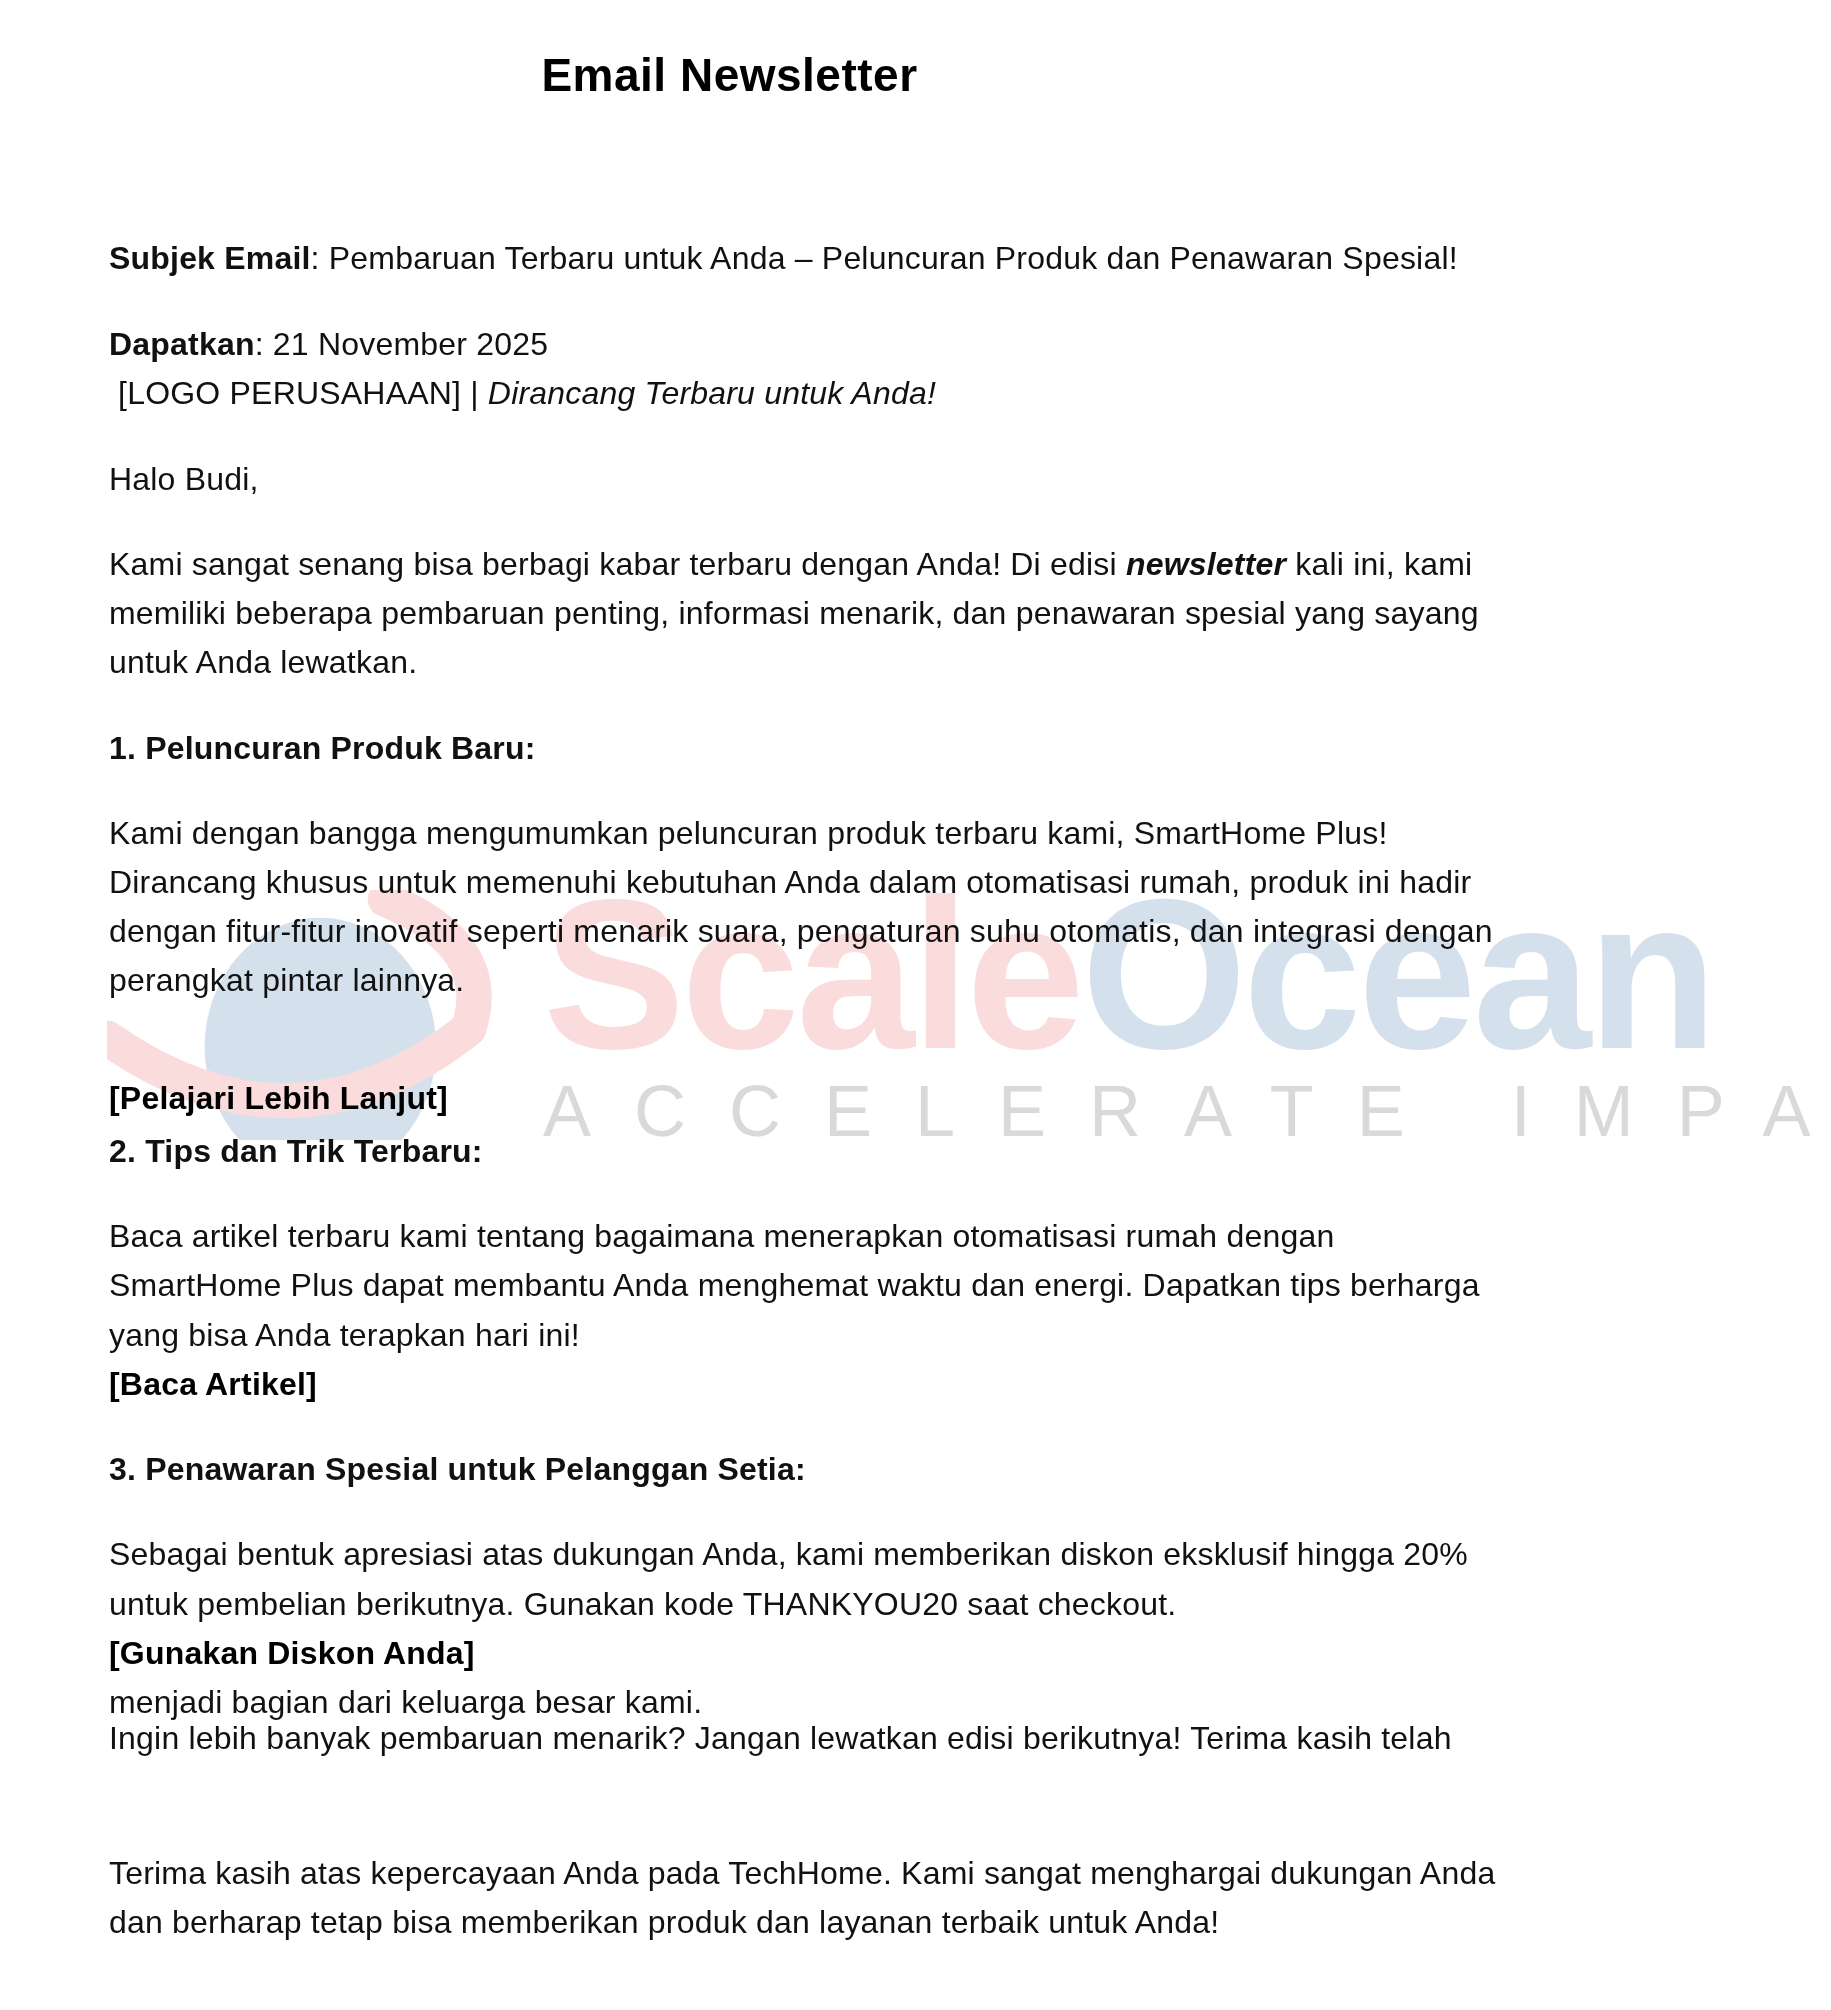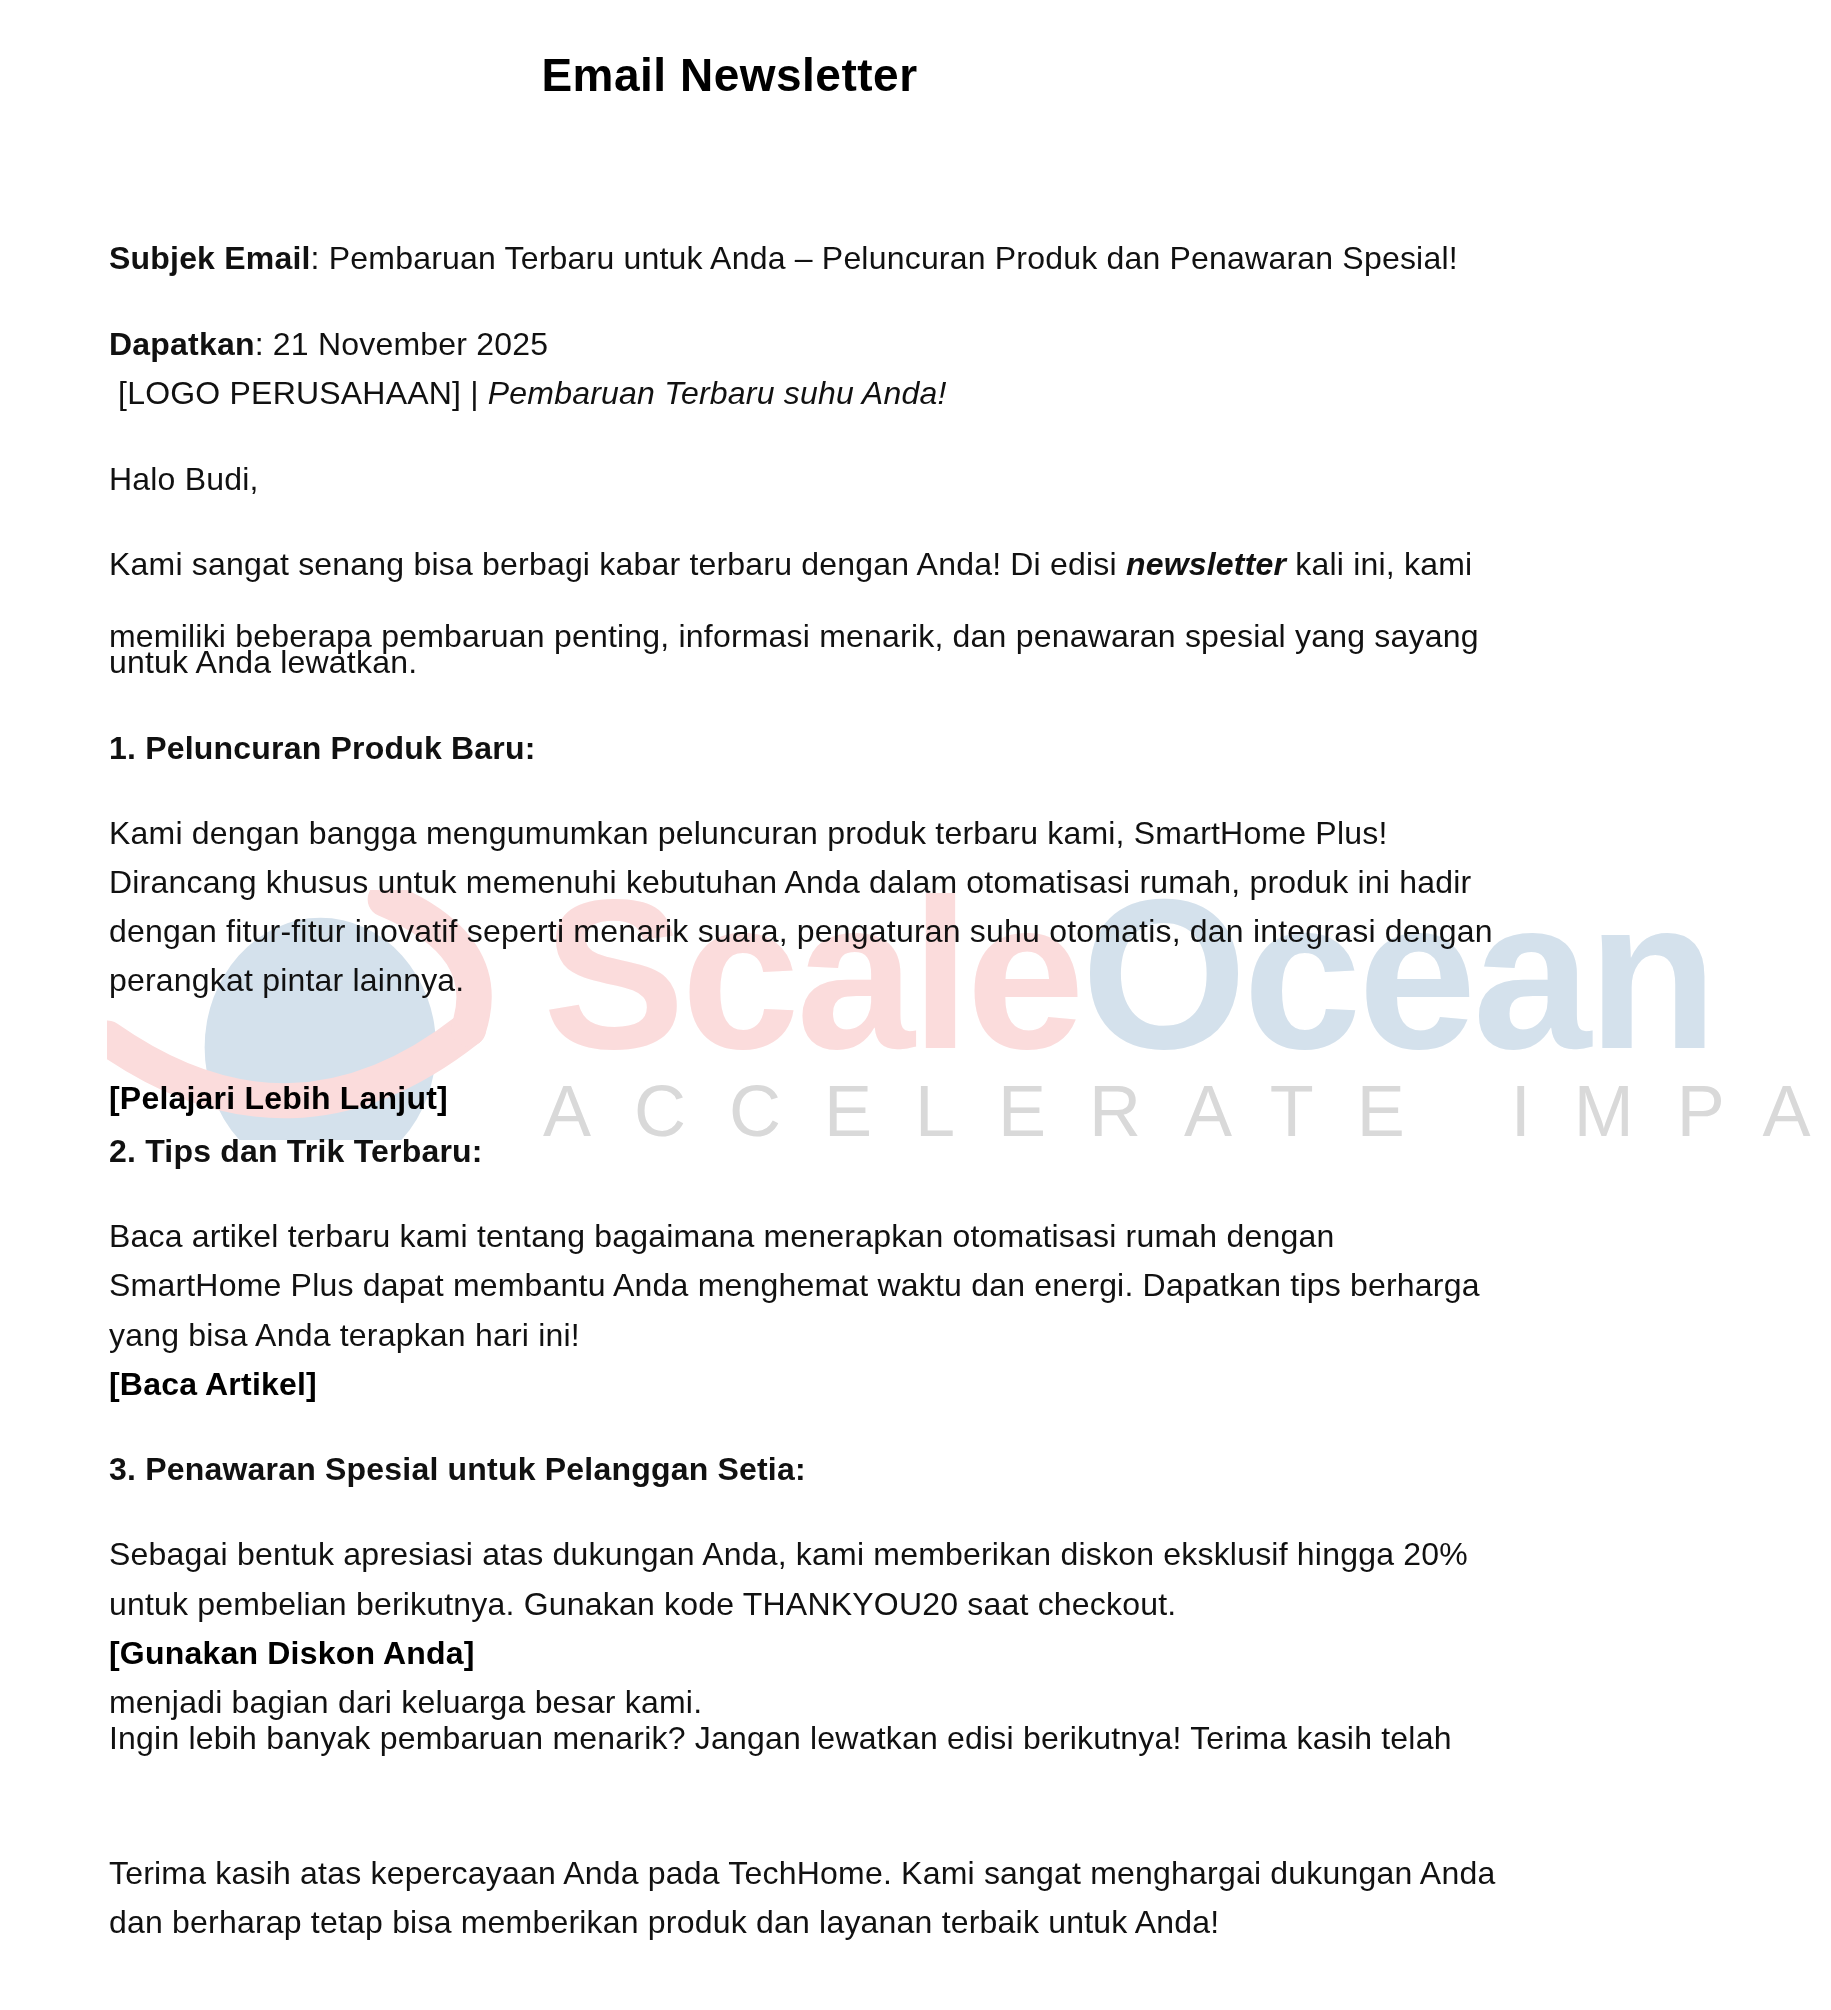--- a/index.html
+++ b/index.html
@@ -98,29 +98,29 @@
   <h1 class="title">Email Newsletter</h1>
 
   <div class="line" style="top:234px;">
     <span class="b">Subjek Email</span><span>: Pembaruan Terbaru untuk Anda – Peluncuran Produk dan Penawaran Spesial!</span>
   </div>
 
   <div class="line" style="top:320px;">
     <span class="b">Dapatkan</span><span>: 21 November 2025</span>
   </div>
   <div class="line" style="top:369px;">
-    <span style="white-space:pre;"> [LOGO PERUSAHAAN] | </span><span class="i">Pembaruan Terbaru suhu Anda!</span>
+    <span style="white-space:pre;"> [LOGO PERUSAHAAN] | </span><span class="i">Dirancang Terbaru untuk Anda!</span>
   </div>
 
   <div class="line" style="top:455px;">Halo Budi,</div>
 
   <div class="line" style="top:540px;">
     <span style="white-space:pre;">Kami sangat senang bisa berbagi kabar terbaru dengan Anda! Di edisi </span><span class="bi">newsletter</span><span style="white-space:pre;"> kali ini, kami</span>
   </div>
-  <div class="line" style="top:612px;">memiliki beberapa pembaruan penting, informasi menarik, dan penawaran spesial yang sayang</div>
+  <div class="line" style="top:589px;">memiliki beberapa pembaruan penting, informasi menarik, dan penawaran spesial yang sayang</div>
   <div class="line" style="top:638px;">untuk Anda lewatkan.</div>
 
   <div class="line heading" style="top:724px;">1. Peluncuran Produk Baru:</div>
   <div class="line" style="top:809px;">Kami dengan bangga mengumumkan peluncuran produk terbaru kami, SmartHome Plus!</div>
   <div class="line" style="top:858px;">Dirancang khusus untuk memenuhi kebutuhan Anda dalam otomatisasi rumah, produk ini hadir</div>
   <div class="line" style="top:907px;">dengan fitur-fitur inovatif seperti menarik suara, pengaturan suhu otomatis, dan integrasi dengan</div>
   <div class="line" style="top:956px;">perangkat pintar lainnya.</div>
   <div class="line cta" style="top:1042px;margin-top:32px;">[Pelajari Lebih Lanjut]</div>
 
   <div class="line heading" style="top:1127px;">2. Tips dan Trik Terbaru:</div>

